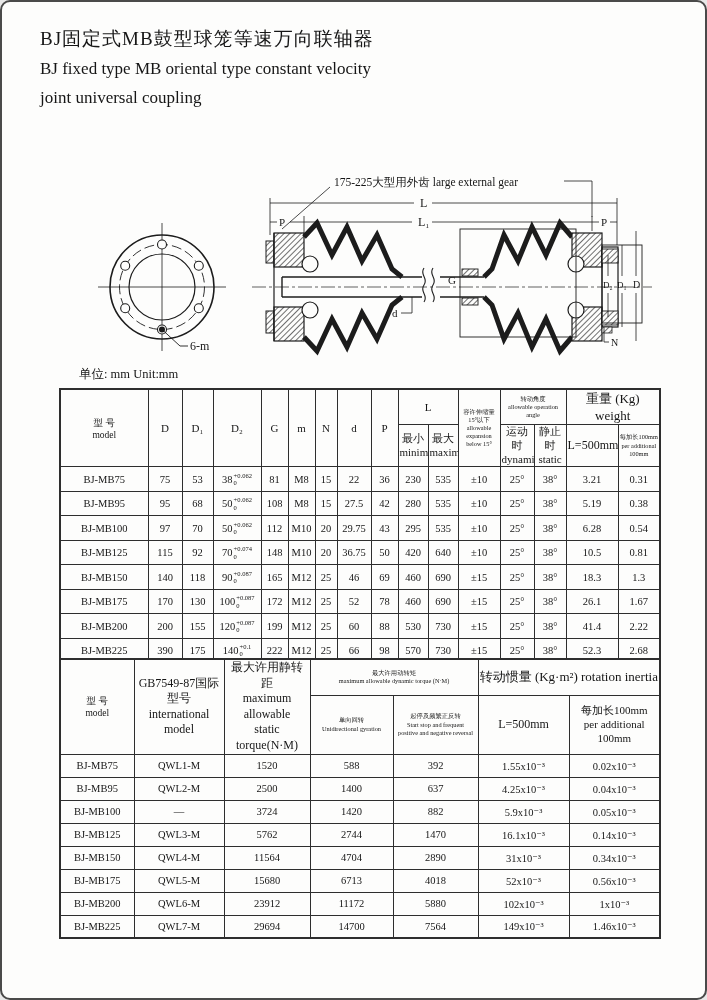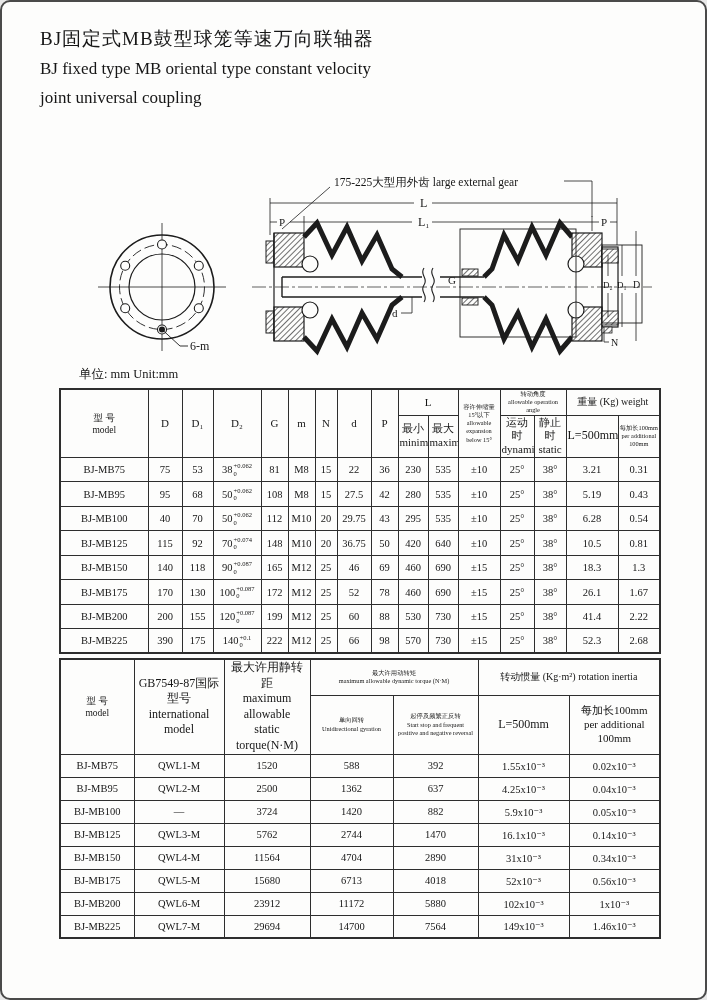--- a/index.html
+++ b/index.html
@@ -20,21 +20,21 @@
   th, td { border:1px solid #2e2e2e; text-align:center; vertical-align:middle; padding:0 1px;
            overflow:hidden; white-space:pre-line; font-weight:normal; }
   table { border:2px solid #2e2e2e; }
   .t1 thead tr.gr { height:20px; } .t1 thead tr.sub { height:36px; }
   .t1 tbody tr { height:24.5px; }
   .t2 thead tr.gr { height:26px; } .t2 thead tr.sub { height:30px; }
   .t2 tbody tr { height:23px; }
   .t1 tbody td, .t2 tbody td { font-size:10.5px; }
   th.big { font-size:11px; } th.med { font-size:9.5px; }
   th.sm { font-size:11px; line-height:1.25; } th.xs { font-size:6.3px; line-height:1.3; }
-  th.grp { font-size:10px; } th.grp2 { font-size:12px; line-height:1.3; }
+  th.grp { font-size:13px; } th.grp2 { font-size:12px; line-height:1.3; }
   .tolv { display:inline-block; vertical-align:middle; }
   .tol { display:inline-flex; flex-direction:column; font-size:6.5px; line-height:1.1;
          vertical-align:middle; margin-left:1px; text-align:left; }
   .tol i { font-style:normal; }
 </style>
 </head>
 <body>
 
 <div class="page">
 
@@ -250,25 +250,25 @@
             <td>M8</td>
             <td>15</td>
             <td>27.5</td>
             <td>42</td>
             <td>280</td>
             <td>535</td>
             <td>±10</td>
             <td>25°</td>
             <td>38°</td>
             <td>5.19</td>
-            <td>0.43</td>
+            <td>0.38</td>
           </tr>
           <tr>
             <td>BJ-MB100</td>
-            <td>40</td>
+            <td>97</td>
             <td>70</td>
             <td><span class="tolv">50</span><span class="tol"><i>+0.062</i><i>0</i></span></td>
             <td>112</td>
             <td>M10</td>
             <td>20</td>
             <td>29.75</td>
             <td>43</td>
             <td>295</td>
             <td>535</td>
             <td>±10</td>
@@ -413,21 +413,21 @@
             <td>1520</td>
             <td>588</td>
             <td>392</td>
             <td>1.55x10⁻³</td>
             <td>0.02x10⁻³</td>
           </tr>
           <tr>
             <td>BJ-MB95</td>
             <td>QWL2-M</td>
             <td>2500</td>
-            <td>1362</td>
+            <td>1400</td>
             <td>637</td>
             <td>4.25x10⁻³</td>
             <td>0.04x10⁻³</td>
           </tr>
           <tr>
             <td>BJ-MB100</td>
             <td>—</td>
             <td>3724</td>
             <td>1420</td>
             <td>882</td>

